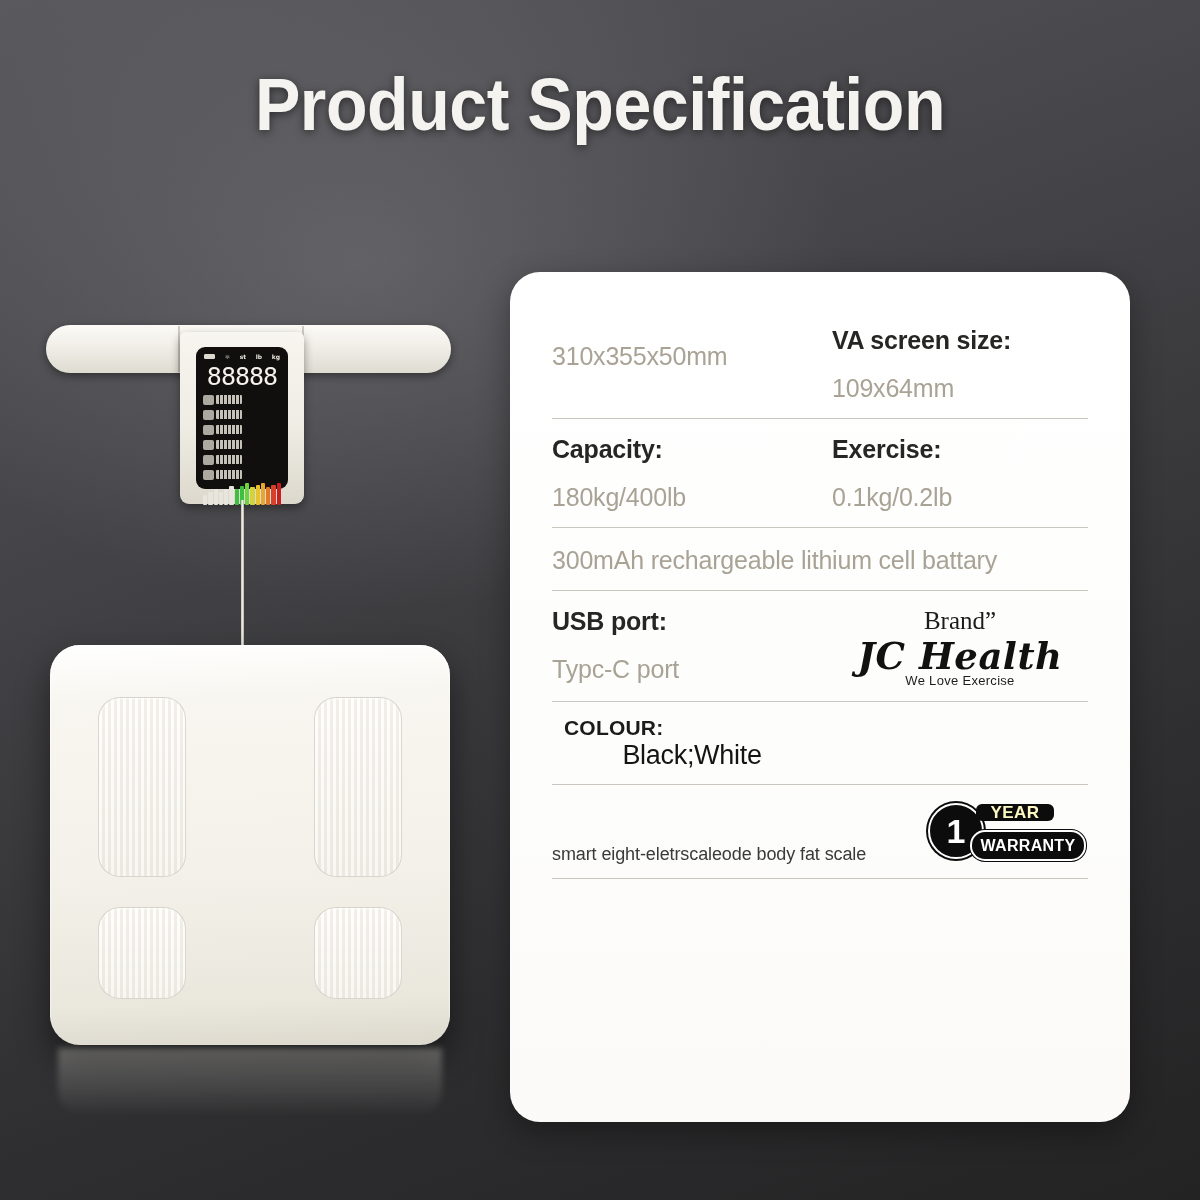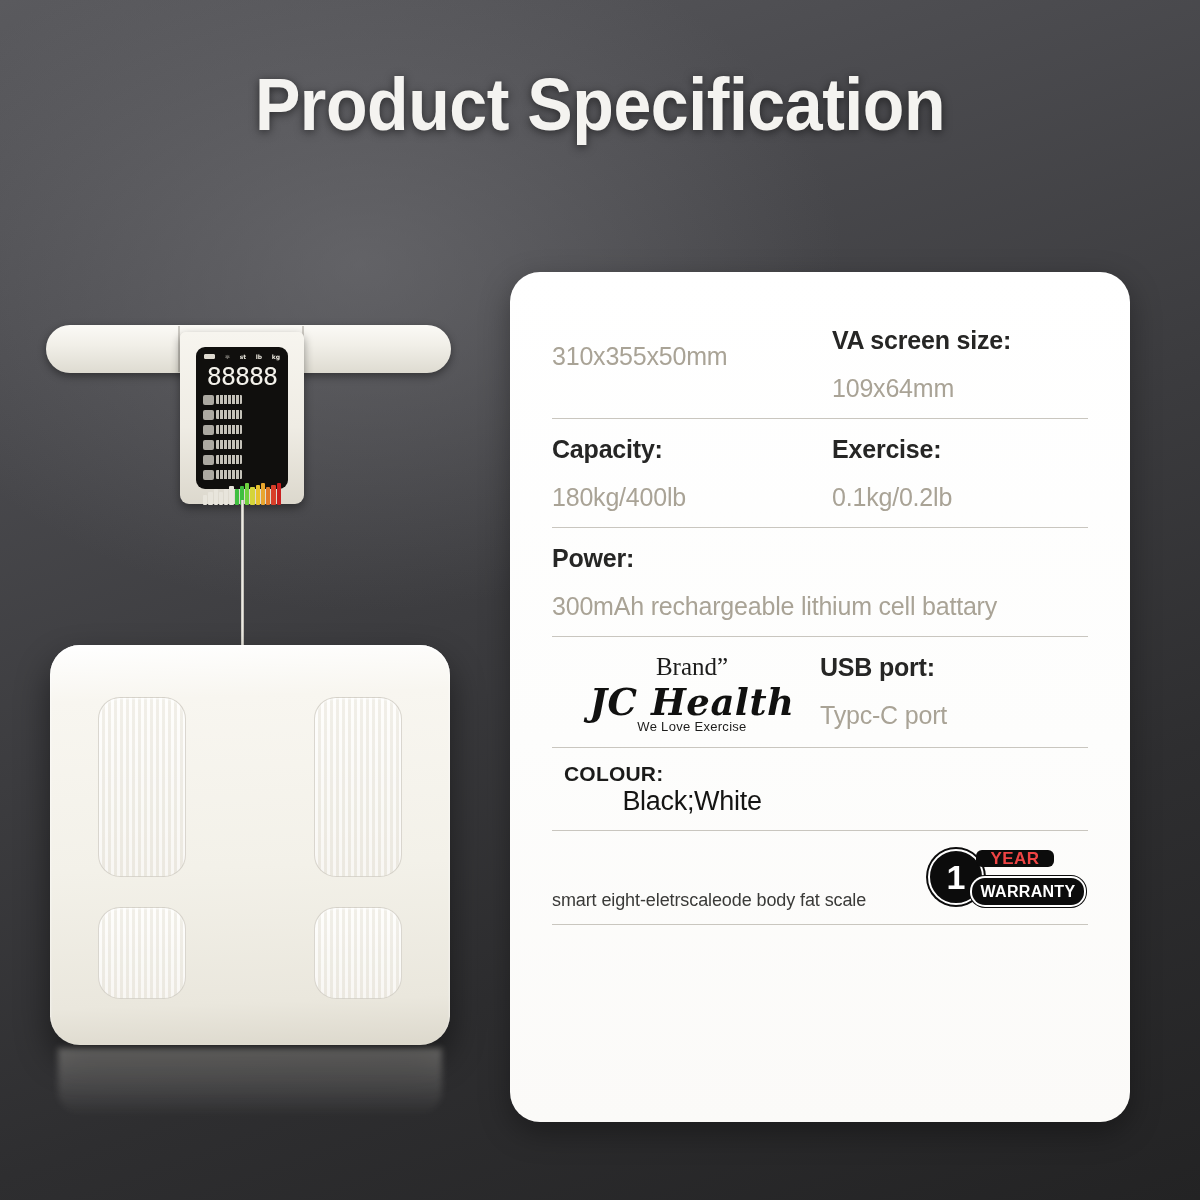--- a/index.html
+++ b/index.html
@@ -354,21 +354,21 @@
     justify-content: center;
     border: 2px solid #ffffff;
     box-shadow: 0 0 0 2px #0c0c0c;
   }
   .w-year {
     position: absolute;
     left: 48px; top: 5px;
     width: 78px; height: 17px;
     background: #0c0c0c;
     border-radius: 6px;
-    color: #ef4444;
+    color: #fef9c3;
     font-size: 17px;
     font-weight: bold;
     display: flex;
     align-items: center;
     justify-content: center;
     letter-spacing: 0.5px;
   }
   .w-warranty {
     position: absolute;
     left: 44px; top: 33px;
@@ -488,34 +488,33 @@
         <div class="lbl">Capacity:</div>
         <div class="val">180kg/400lb</div>
       </div>
       <div class="col right-col">
         <div class="lbl">Exercise:</div>
         <div class="val">0.1kg/0.2lb</div>
       </div>
     </div>
 
     <div class="row divided">
-      <div class="lbl">Power:</div>
       <div class="val wide">300mAh rechargeable lithium cell battary</div>
     </div>
 
     <div class="row divided two-col">
+      <div class="col">
+        <div class="lbl">USB port:</div>
+        <div class="val">Typc-C port</div>
+      </div>
       <div class="col right-col brand-block">
         <div class="brand-word">Brand”</div>
         <div class="brand-script">JC Health</div>
         <div class="brand-tag">We Love Exercise</div>
       </div>
-      <div class="col">
-        <div class="lbl">USB port:</div>
-        <div class="val">Typc-C port</div>
-      </div>
     </div>
 
     <div class="row divided two-col">
       <div class="col right-col">
         <div class="colour-lbl">COLOUR:</div>
         <div class="colour-val">Black;White</div>
       </div>
     </div>
 
     <div class="row divided pname-row">

